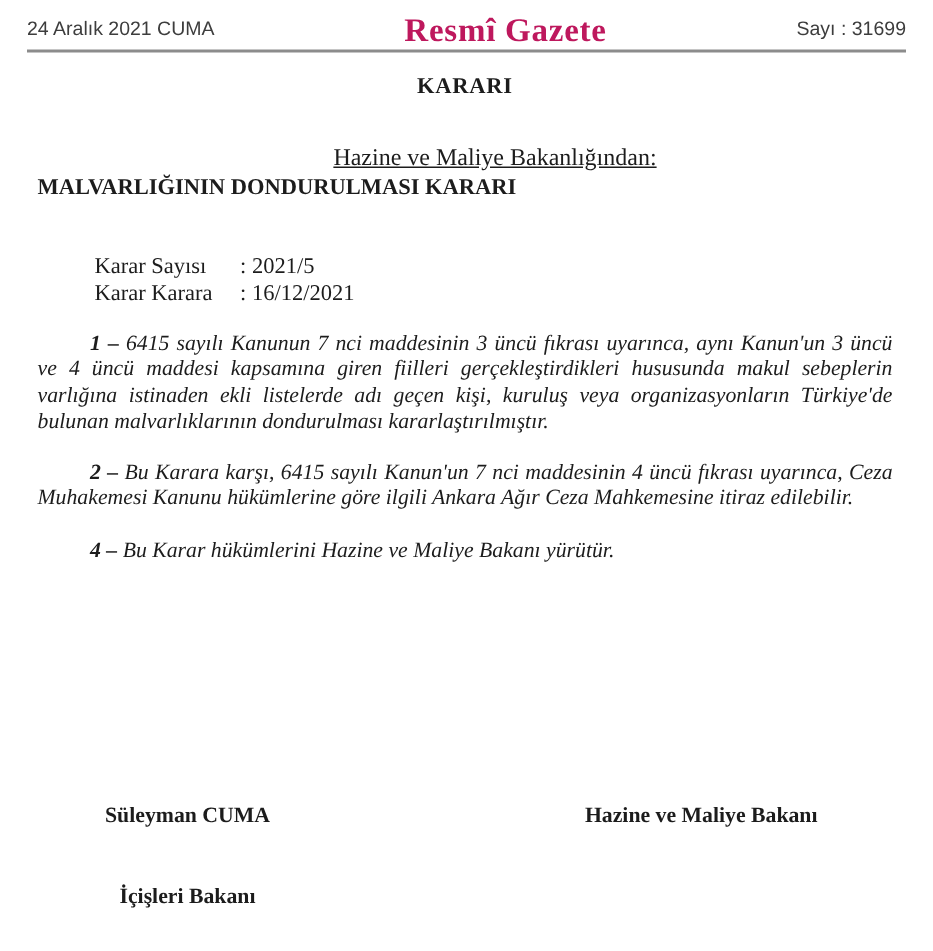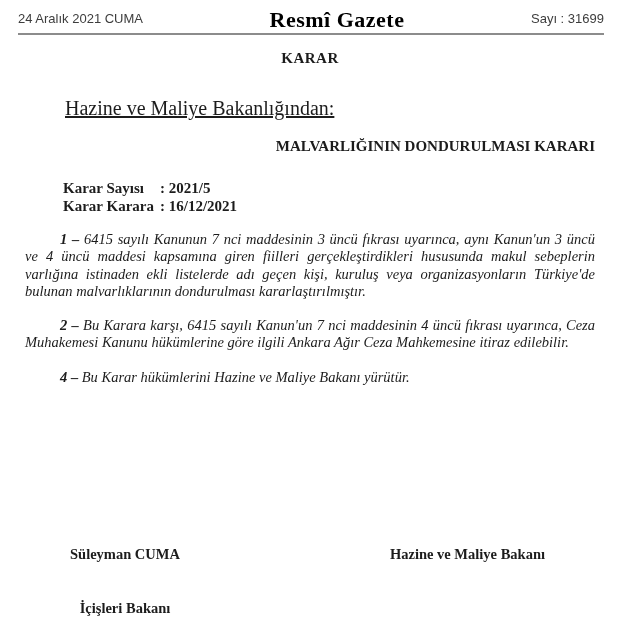--- a/index.html
+++ b/index.html
@@ -47,33 +47,34 @@
   .section-heading {
     text-align: center;
     font-weight: bold;
     font-size: 15px;
     letter-spacing: 0.5px;
     margin-top: 15px;
   }
   .issuer-line {
     margin-top: 30px;
     margin-left: 40px;
-    font-size: 20px;
+    font-size: 16px;
     text-decoration: underline;
+    text-align: center;
   }
   .decision-title {
-    text-align: right;
+    text-align: left;
     font-weight: bold;
     font-size: 15px;
-    margin-top: 18px;
+    margin-top: 2px;
   }
   .meta-block {
-    margin-top: 24px;
+    margin-top: 35px;
     margin-left: 38px;
-    font-weight: bold;
+    font-weight: normal;
     font-size: 15px;
     line-height: 18px;
   }
   .meta-row .meta-label {
     display: inline-block;
     width: 97px;
   }
   .articles { margin-top: 16px; font-style: italic; }
   .article {
     font-size: 14.5px;
@@ -99,29 +100,29 @@
     white-space: pre;
   }
 </style>
 </head>
 <body>
 
 <div class="page">
 
   <div class="gz-header">
     <div class="gz-date">24 Aralık 2021 CUMA</div>
-    <div class="gz-title" style="color: #000000;">Resmî Gazete</div>
+    <div class="gz-title" style="color: #be185d;">Resmî Gazete</div>
     <div class="gz-issue">Sayı : 31699</div>
   </div>
 
   <div class="gz-divider"></div>
 
   <div class="doc-body">
 
-    <div class="section-heading">KARAR</div>
+    <div class="section-heading">KARARI</div>
 
     <div class="issuer-line">Hazine ve Maliye Bakanlığından:</div>
 
     <div class="decision-title">MALVARLIĞININ DONDURULMASI KARARI</div>
 
     <div class="meta-block">
       <div class="meta-row">
         <span class="meta-label">Karar Sayısı</span><span class="meta-value">: 2021/5</span>
       </div>
       <div class="meta-row">

